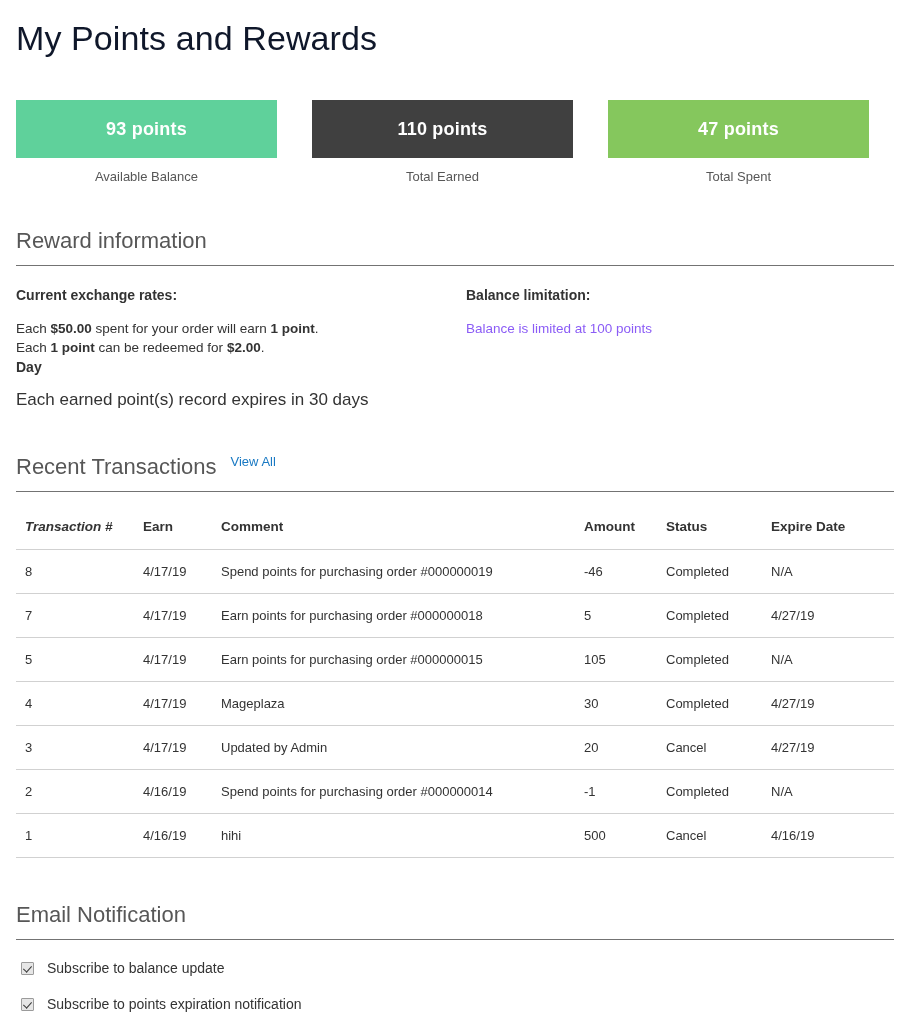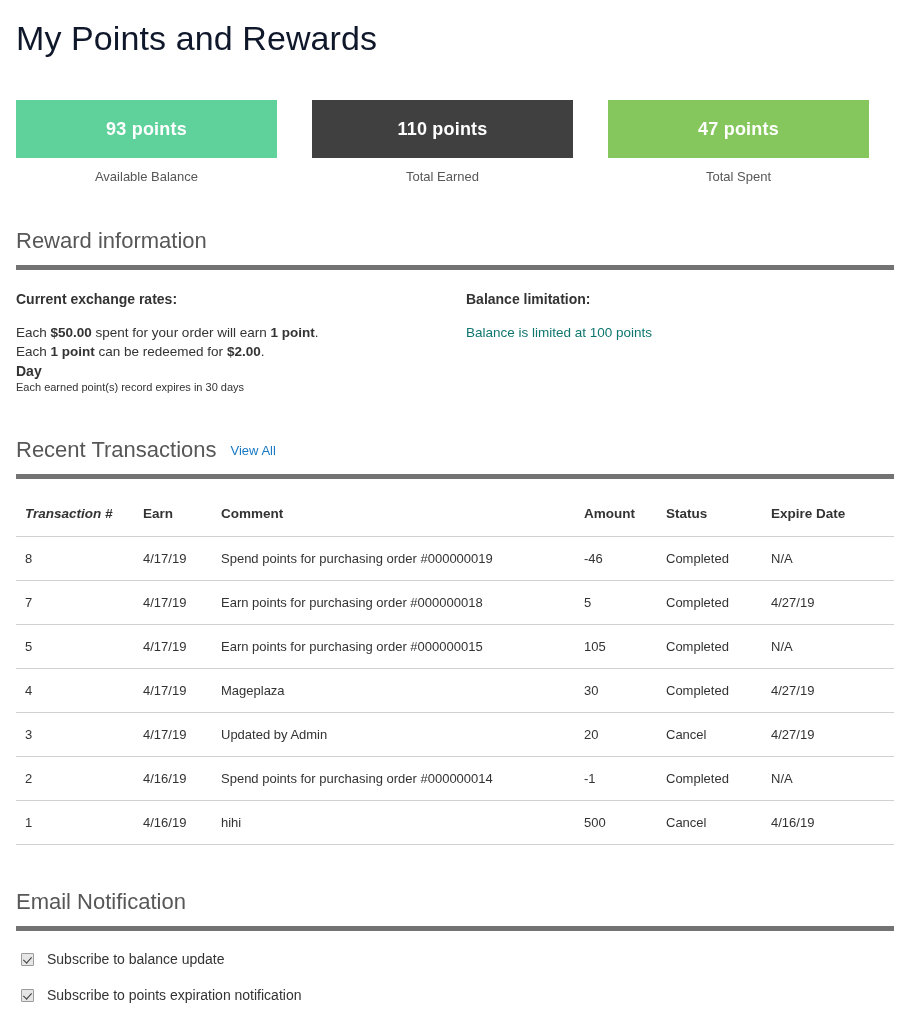--- a/index.html
+++ b/index.html
@@ -61,23 +61,23 @@
   .stat-label {
     margin-top: 11px;
     font-size: 13px;
     color: #575757;
   }
 
   
   .section { margin-top: 44px; }
   .section-head {
     display: flex;
-    align-items: center;
+    align-items: flex-start;
     gap: 14px;
-    border-bottom: 5px solid #737373;
+    border-bottom: 1px solid #737373;
     padding-bottom: 11px;
   }
   .section-title {
     margin: 0;
     font-size: 22px;
     line-height: 26px;
     font-weight: 300;
     color: #575757;
   }
   .view-all-link {
@@ -106,26 +106,27 @@
     color: #333333;
   }
   .reward-body b { font-weight: bold; }
   .reward-strong-line {
     font-size: 14px;
     font-weight: bold;
     line-height: 20px;
     margin-top: 0;
   }
   .reward-note {
-    font-size: 11px;
+    margin-top: 13px;
+    font-size: 17px;
     color: #333333;
   }
   .balance-note {
     font-size: 13.5px;
-    color: #0f766e;
+    color: #8b5cf6;
     line-height: 19px;
   }
 
   
   .txn-table {
     width: 100%;
     border-collapse: collapse;
     margin-top: 19px;
     font-size: 13px;
   }

